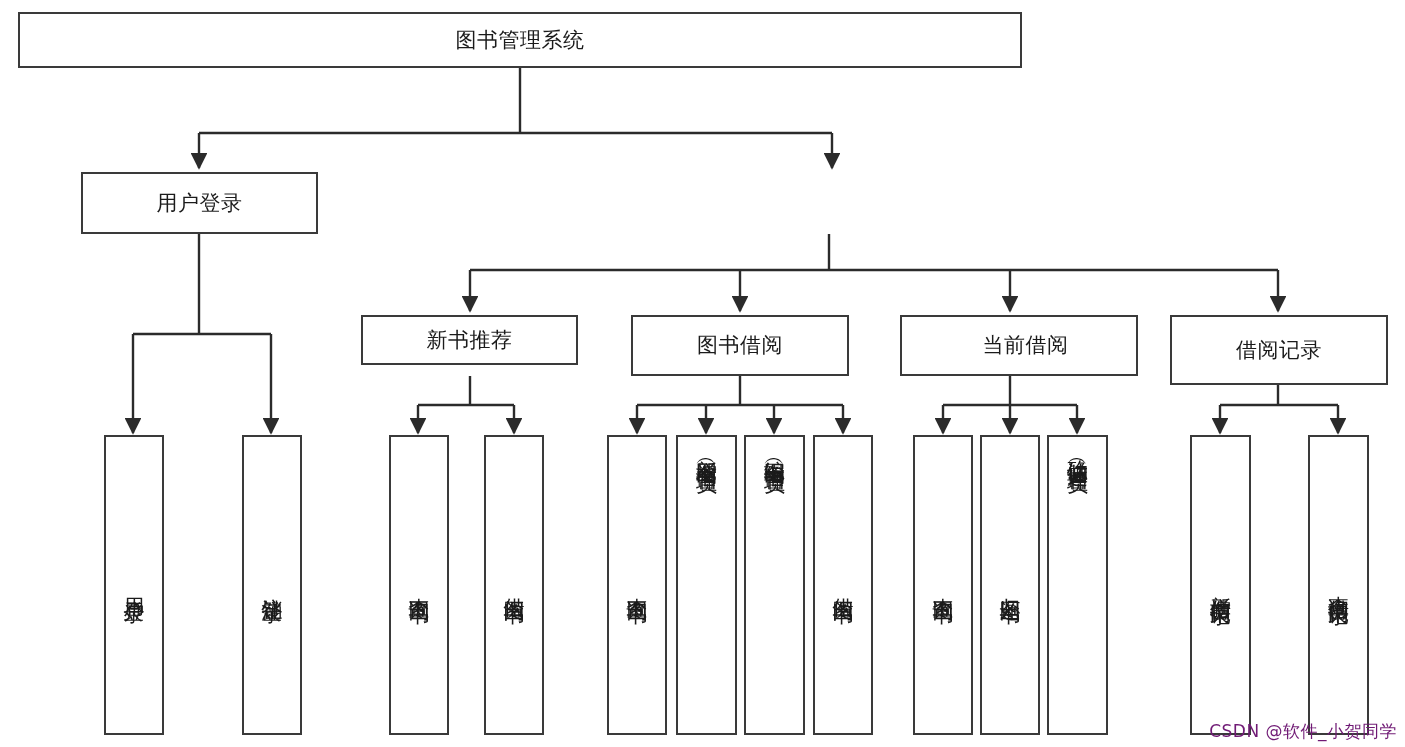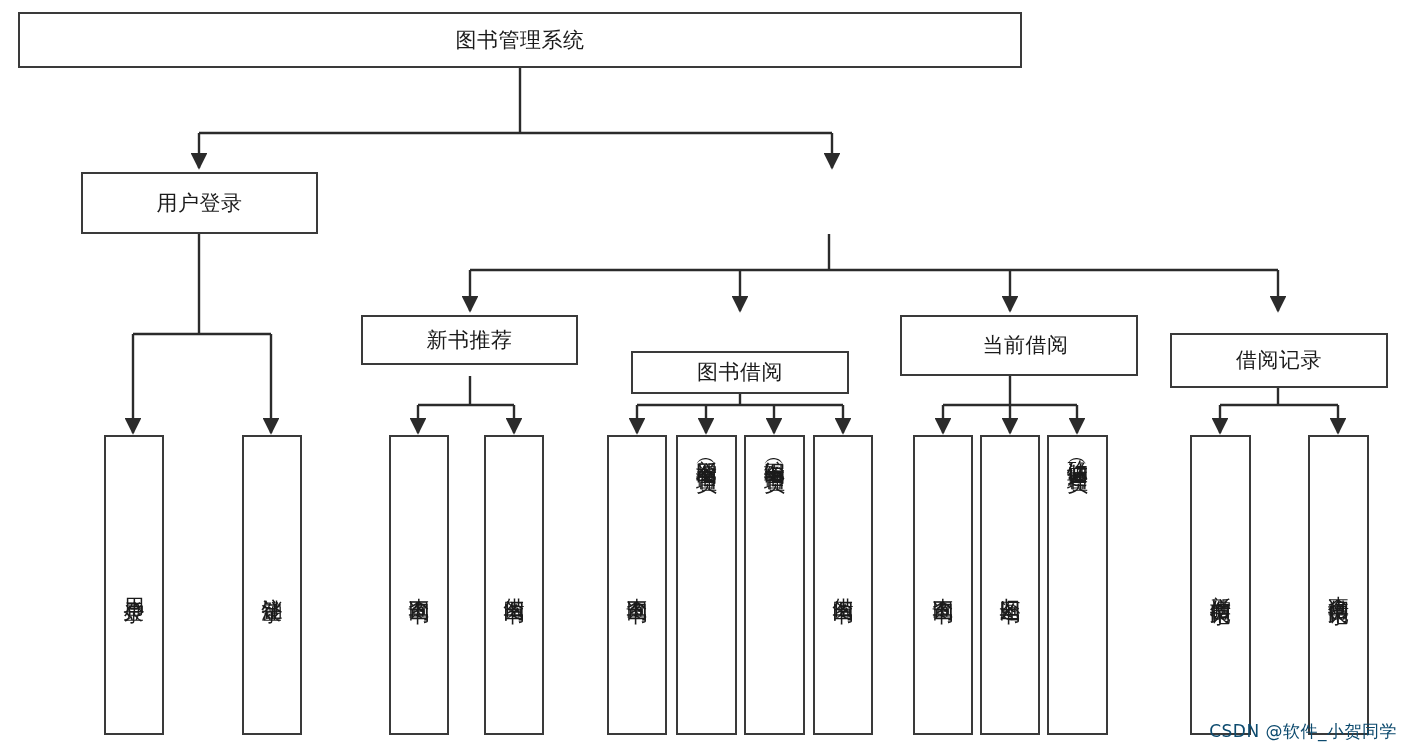--- a/index.html
+++ b/index.html
@@ -66,21 +66,21 @@
   }
   .node.leaf.centered {
     align-items: center;
     padding-top: 0;
   }
   #watermark {
     position: absolute;
     right: 8px;
     bottom: 4px;
     font-size: 17px;
-    color: #0c4a6e;
+    color: #701a75;
     letter-spacing: 0.5px;
     white-space: nowrap;
     user-select: none;
   }
 </style>
 </head>
 <body>
 
 <div id="diagram-root">
 
@@ -140,29 +140,29 @@
 
   <div class="node horiz" style="left:81px; top:172px; width:237px; height:62px;">
     <span class="node-label">用户登录</span>
   </div>
 
 
   <div class="node horiz" style="left:361px; top:315px; width:217px; height:50px;">
     <span class="node-label">新书推荐</span>
   </div>
 
-  <div class="node horiz" style="left:631px; top:315px; width:218px; height:43px;margin-top:36px;">
+  <div class="node horiz" style="left:631px; top:315px; width:218px; height:61px;">
     <span class="node-label">图书借阅</span>
   </div>
 
   <div class="node horiz" style="left:900px; top:315px; width:238px; height:61px;padding-left:13px;">
     <span class="node-label">当前借阅</span>
   </div>
 
-  <div class="node horiz" style="left:1170px; top:333px; width:218px; height:55px;">
+  <div class="node horiz" style="left:1170px; top:315px; width:218px; height:70px;">
     <span class="node-label">借阅记录</span>
   </div>
 
   <div class="node leaf centered" style="left:104px; top:435px; width:60px; height:300px;">
     <span class="node-label">用户登录</span>
   </div>
 
   <div class="node leaf centered" style="left:242px; top:435px; width:60px; height:300px;">
     <span class="node-label">注销登录</span>
   </div>

